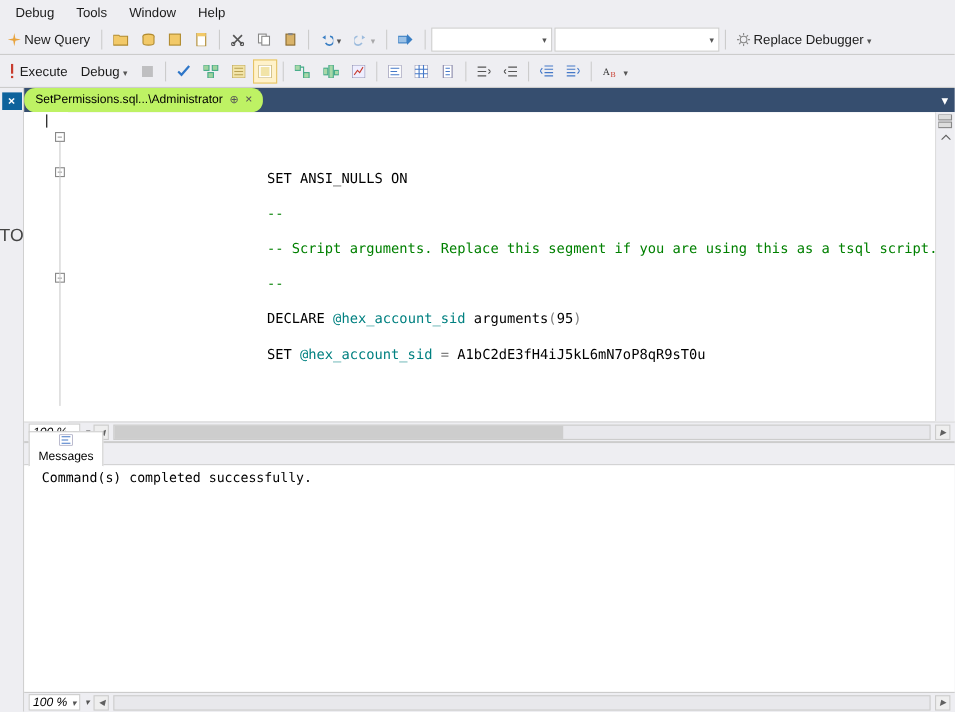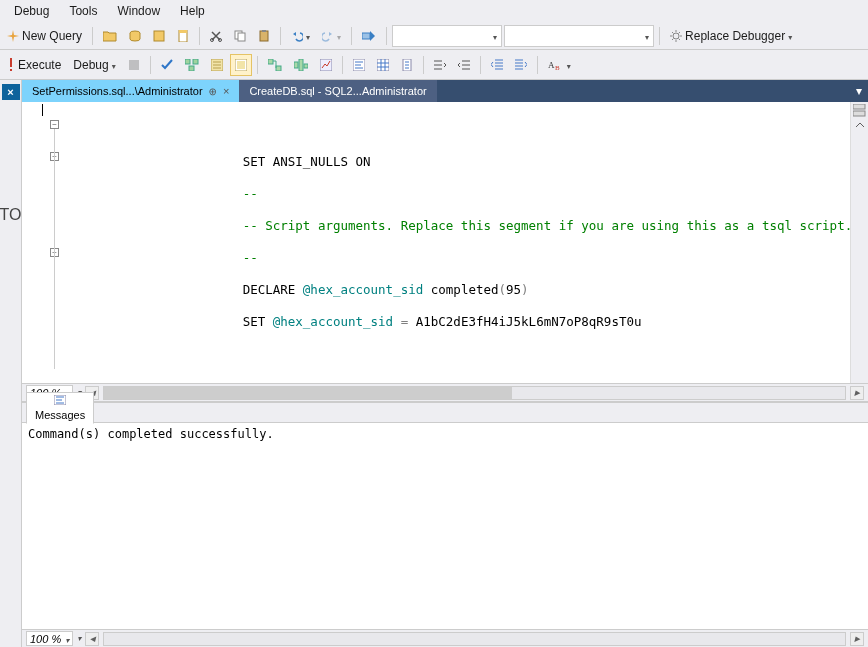--- a/index.html
+++ b/index.html
@@ -13,21 +13,21 @@
 .tb-drop { display: inline-flex; align-items: center; height: 22px; border: 1px solid #ccc; background: #fff; padding: 0 4px; min-width: 80px; color: #606060; font-size: 11px; }
 .tb-drop .chev { margin-left: auto; }
 svg { display: block; }
 .main { flex: 1; display: flex; min-height: 0; }
 .left-stub { width: 22px; background: #eeeef2; border-right: 1px solid #ccc; display:flex; flex-direction: column; align-items:center; padding-top: 4px; gap:8px; }
 .left-stub .xbtn { width: 18px; height:16px; background:#0e639c; color:#fff; display:flex; align-items:center; justify-content:center; font-size:11px; font-weight:bold;}
 .left-stub .tolabel { font-size: 16px; color:#444; }
 .content { flex:1; display:flex; flex-direction:column; min-width:0; }
 .tabstrip { height: 22px; background: #364e6f; display:flex; align-items:stretch; }
 .tab { display:flex; align-items:center; padding: 0 10px; font-size: 11px; gap:6px; color:#fff; }
-.tab.active { background:#7dd3fc; color:#000; }
+.tab.active { background:#bef264; color:#000;border-radius:10px; }
 .tab .pin { font-size: 10px; color:#555; }
 .tab .close { font-size: 11px; color:#555; }
 .tabstrip .drop { margin-left:auto; width:18px; color:#fff; display:flex; align-items:center; justify-content:center;}
 .editor-wrap { flex:1; display:flex; flex-direction:column; min-height:0; }
 .editor { flex:1; display:flex; min-height:0; background:#fff; position:relative; }
 .gutter { width: 40px; background:#fff; border-right:0; position:relative; }
 .outline { position:absolute; left:28px; top:4px; width:10px; bottom:0;}
 .outline .box { width:9px; height:9px; border:1px solid #888; position:absolute; background:#fff; font-size:8px; line-height:7px; text-align:center; color:#555; cursor:pointer;}
 .code { flex:1; font-family: Consolas, monospace; font-size: 12.5px; line-height: 16px; padding: 4px 0 4px 0; white-space: pre; overflow:hidden; color:#000; min-width:0;}
 .code .line { height:16px; }
@@ -39,21 +39,21 @@
 .rside .split { width:14px;height:14px; margin-top:2px;}
 .rside .up { margin-top:2px;}
 .zoombar { height: 18px; background:#eeeef2; border-top:1px solid #ccc; display:flex; align-items:center; font-size:11px; padding: 0 4px; gap:4px;font-style:italic;}
 .zoombar .zoom { border:1px solid #ccc; background:#fff; height:15px; padding:0 3px; display:inline-flex; align-items:center; gap:4px;}
 .zoombar .scroll { flex:1; height:14px; background:#e8e8ec; border:1px solid #ccc; position:relative;}
 .zoombar .scroll .thumb { position:absolute; left:0; top:0; bottom:0; width:55%; background:#cdcdcd;}
 .zoombar .arrow { width:14px; height:14px; display:inline-flex; align-items:center; justify-content:center; color:#606060; border:1px solid #ccc; background:#eee;}
 .messages { height: 246px; display:flex; flex-direction:column; border-top:2px solid #ccc;}
 .msg-tabs { height:20px; background:#eeeef2; display:flex; align-items:flex-end; padding-left:4px; border-bottom:1px solid #ccc;}
 .msg-tab { display:flex; align-items:center; gap:4px; padding:2px 8px; background:#fff; border:1px solid #ccc; border-bottom:1px solid #fff; font-size:11px; position:relative; top:2px;flex-direction:column;}
-.msg-body { flex:1; background:#fff; font-family: Consolas, monospace; font-size:12px; padding: 4px 6px; overflow:hidden;}
+.msg-body { flex:1; background:#fff; font-family: Consolas, monospace; font-size:12px; padding: 4px 16px; overflow:hidden;}
 .chev::after{content:"▾"; font-size:8px; color:#555;}
 </style>
 </head>
 <body>
 
 <div class="menubar">
   <span>Debug</span>
   <span>Tools</span>
   <span>Window</span>
   <span>Help</span>
@@ -269,23 +269,20 @@
     <div style="height:90px"></div>
     <div class="tolabel">TO</div>
   </div>
   <div class="content">
 
     <div class="tabstrip">
       <div class="tab active">
         <span>SetPermissions.sql...\Administrator</span>
         <span class="pin">⊕</span>
         <span class="close">×</span>
-      </div>
-      <div class="tab" style="background:#4d6082">
-        <span>CreateDB.sql - SQL2...Administrator</span>
       </div>
       <div class="drop">▾</div>
     </div>
 
     <div class="editor-wrap">
       <div class="editor">
         <div class="gutter">
           <div class="outline">
             <div class="box" style="top:14px">−</div>
             <div class="box" style="top:46px">−</div>
@@ -293,21 +290,21 @@
             <div style="position:absolute; left:4px; top:23px; width:1px; height:240px; background:#ccc;"></div>
           </div>
           <div style="position:absolute; left:20px; top:2px; width:1px; height:12px; background:#000"></div>
         </div>
         <div class="code">
 <div class="line"></div>
 <div class="line"><span>                        </span><span class="k-blue">SET</span><span> ANSI_NULLS </span><span class="k-blue">ON</span></div>
 <div class="line"><span>                        </span><span class="k-green">--</span></div>
 <div class="line"><span>                        </span><span class="k-green">-- Script arguments. Replace this segment if you are using this as a tsql script.</span></div>
 <div class="line"><span>                        </span><span class="k-green">--</span></div>
-<div class="line"><span>                        </span><span class="k-blue">DECLARE</span><span class="k-teal"> @hex_account_sid </span><span class="k-blue">completed</span><span class="k-gray">(</span><span>95</span><span class="k-gray">)</span></div>
+<div class="line"><span>                        </span><span class="k-blue">DECLARE</span><span class="k-teal"> @hex_account_sid </span><span class="k-blue">arguments</span><span class="k-gray">(</span><span>95</span><span class="k-gray">)</span></div>
 <div class="line"><span>                        </span><span class="k-blue">SET</span><span class="k-teal"> @hex_account_sid </span><span class="k-gray">=</span><span> A1bC2dE3fH4iJ5kL6mN7oP8qR9sT0u</span></div>
 <div class="line"></div>
 
 
 
 
 
 
 
 

